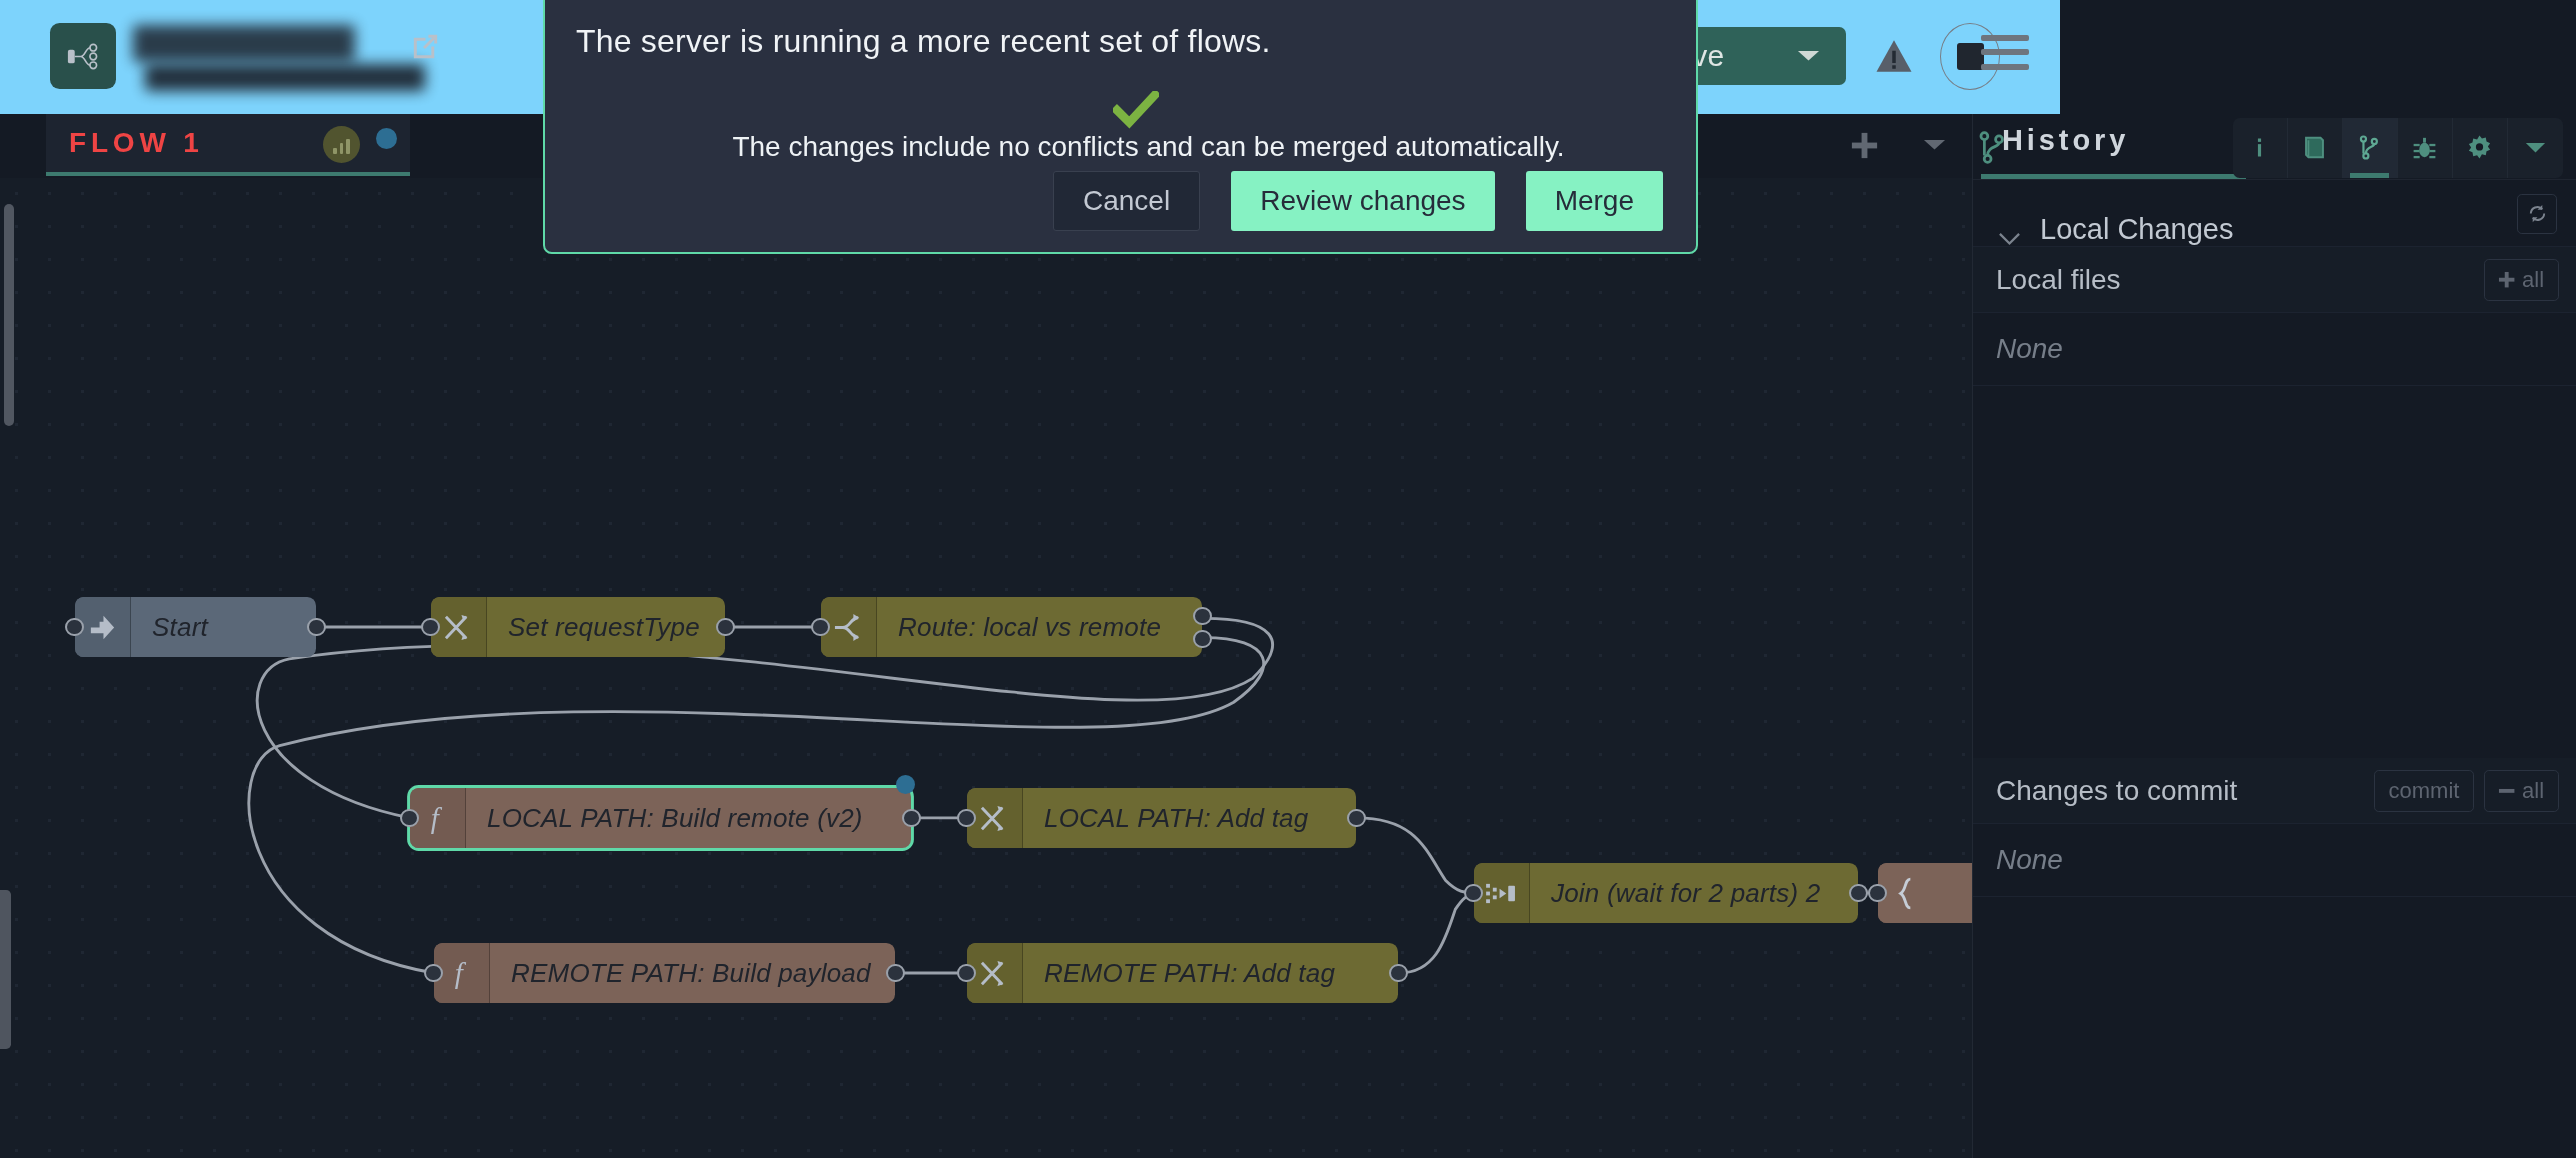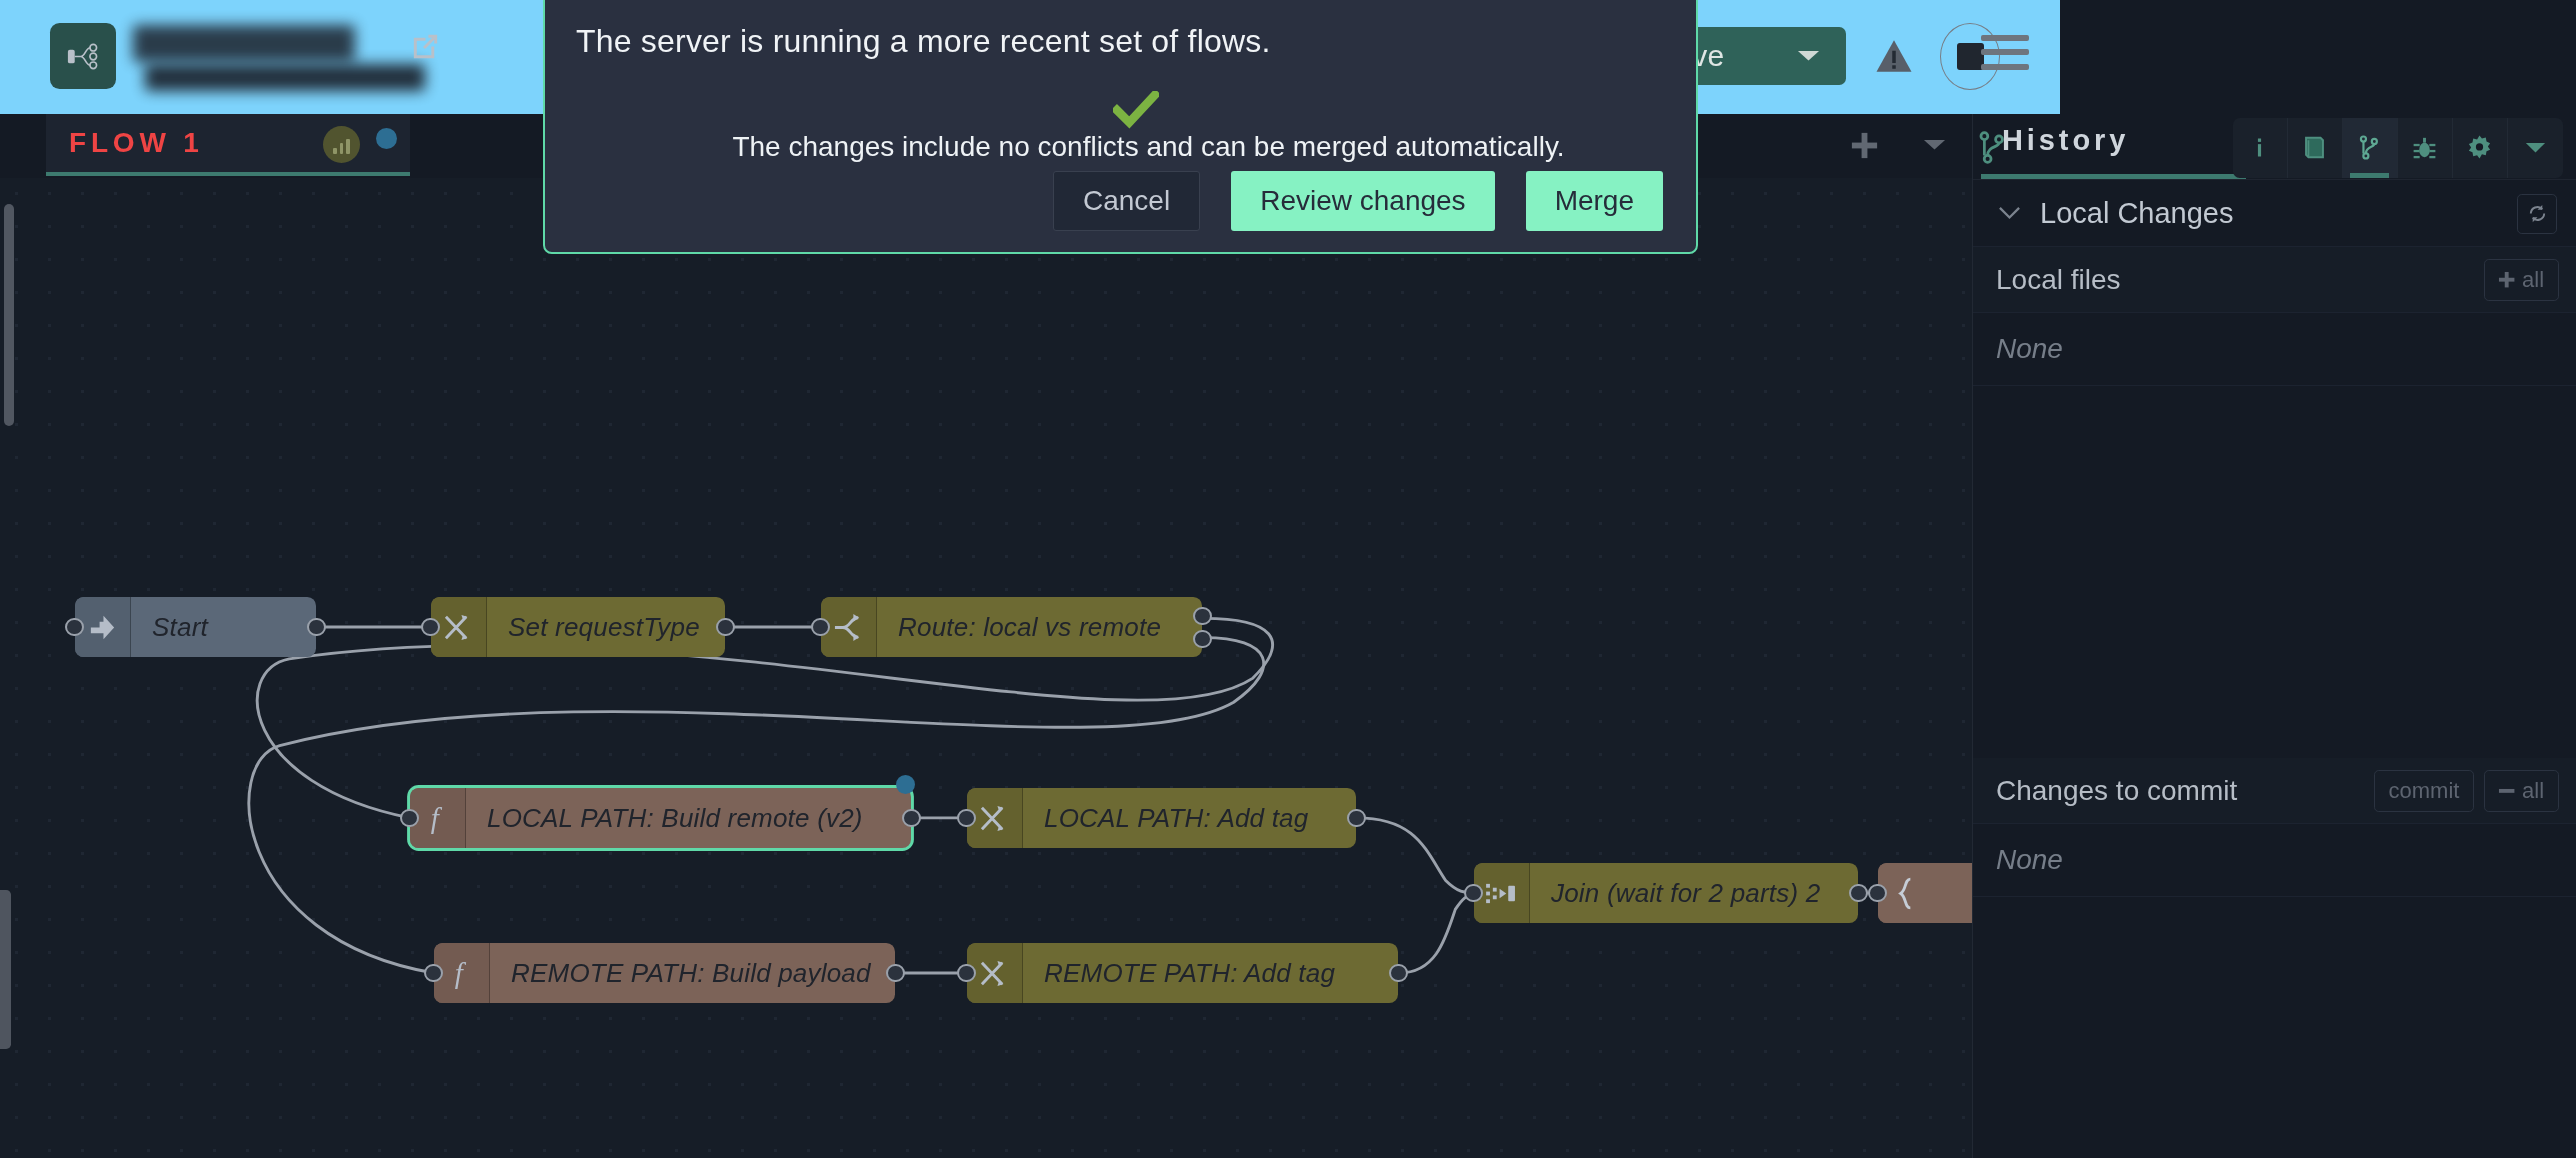--- a/index.html
+++ b/index.html
@@ -157,21 +157,21 @@
     position: relative;
   }
   .sb-tab:last-child { border-right: none; }
   .sb-tab.active { background: #212935; }
   .sb-tab.active::after {
     content: ""; position: absolute; bottom: 0; left: 7.7px; right: 7.7px;
     height: 4.8px; background: #3d7a6f;
   }
 
   .sb-section {
-    position: relative; height: 67px; display: flex; align-items: center;
+    position: relative; height: 67px; display: flex; align-items: flex-end;
     border-bottom: 1px solid #1c2330;
   }
   .sb-section .chev { margin-left: 25px; }
   .sb-section .sec-title { color: #c2c9d2; font-size: 29px; margin-left: 19px; }
   .sb-refresh {
     position: absolute; right: 19px; top: 13.5px; width: 40px; height: 40px;
     border: 1px solid #2b3341; border-radius: 4.8px;
     display: flex; align-items: center; justify-content: center; cursor: pointer;
   }
 

